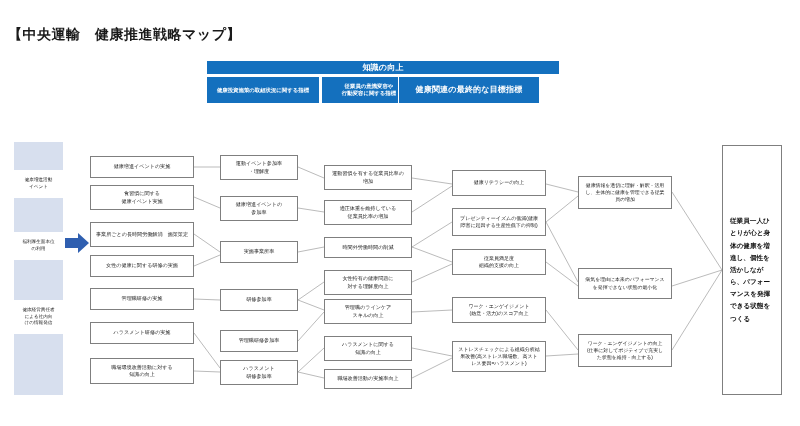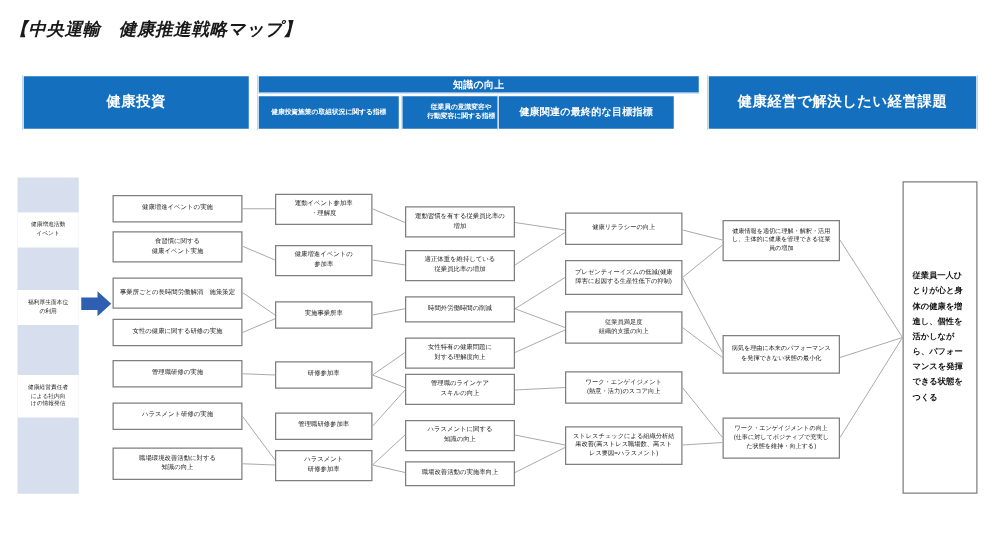--- a/index.html
+++ b/index.html
@@ -8,24 +8,23 @@
     background:#ffffff;
     font-family:"Liberation Sans","DejaVu Sans",sans-serif;
     color:#1a1a1a;
     overflow:hidden;
     position:relative;
   }
   #root{position:relative;width:800px;height:426px;}
 
   
   .page-title{
-    position:absolute;left:8px;top:15px;
+    position:absolute;left:8px;top:26px;
     font-size:14px;font-weight:bold;letter-spacing:.5px;
     white-space:nowrap;
-    font-style:italic;
   }
 
   
   .hdr{position:absolute;background:#1470BE;color:#fff;
        display:flex;align-items:center;justify-content:center;text-align:center;
        box-sizing:border-box;border:1px solid #ffffff;line-height:1.25;}
   .hdr.big{font-size:11.5px;font-weight:bold;letter-spacing:.4px;}
   .hdr.mid{font-size:8px;font-weight:bold;letter-spacing:.2px;}
   .hdr.small{font-size:5.4px;font-weight:bold;letter-spacing:0;padding:0 2px;}
 
@@ -71,27 +70,25 @@
         text-align:left;padding:4px 7px;
         font-size:6.6px;font-weight:bold;line-height:1.85;color:#111;}
 </style>
 </head>
 <body>
 
 <div id="root">
 
   <div class="page-title">【中央運輸　健康推進戦略マップ】</div>
 
-  <div class="hdr big" id="hdr-invest">健康投資</div>
   <div class="hdr mid" id="hdr-effect">知識の向上</div>
   <div class="hdr small" id="hdr-eff-a">健康投資施策の取組状況に関する指標</div>
   <div class="hdr small" id="hdr-eff-b" style="white-space: pre-line;">従業員の意識変容や
 行動変容に関する指標</div>
   <div class="hdr mid" id="hdr-eff-c">健康関連の最終的な目標指標</div>
-  <div class="hdr big" id="hdr-issue">健康経営で解決したい経営課題</div>
 
   <svg id="wires" viewBox="0 0 800 426">
 
     <line x1="194" y1="167" x2="220" y2="167"></line>
     <line x1="194" y1="197" x2="220" y2="208"></line>
     <line x1="194" y1="234" x2="220" y2="252"></line>
     <line x1="194" y1="266" x2="220" y2="255"></line>
     <line x1="194" y1="299" x2="220" y2="300"></line>
     <line x1="194" y1="333" x2="220" y2="368"></line>
     <line x1="194" y1="371" x2="220" y2="372"></line>

